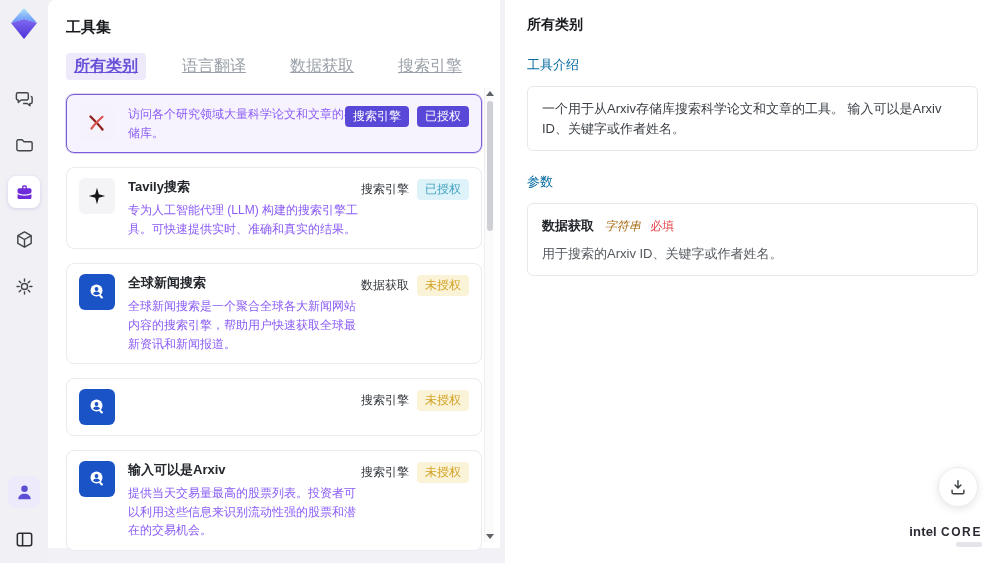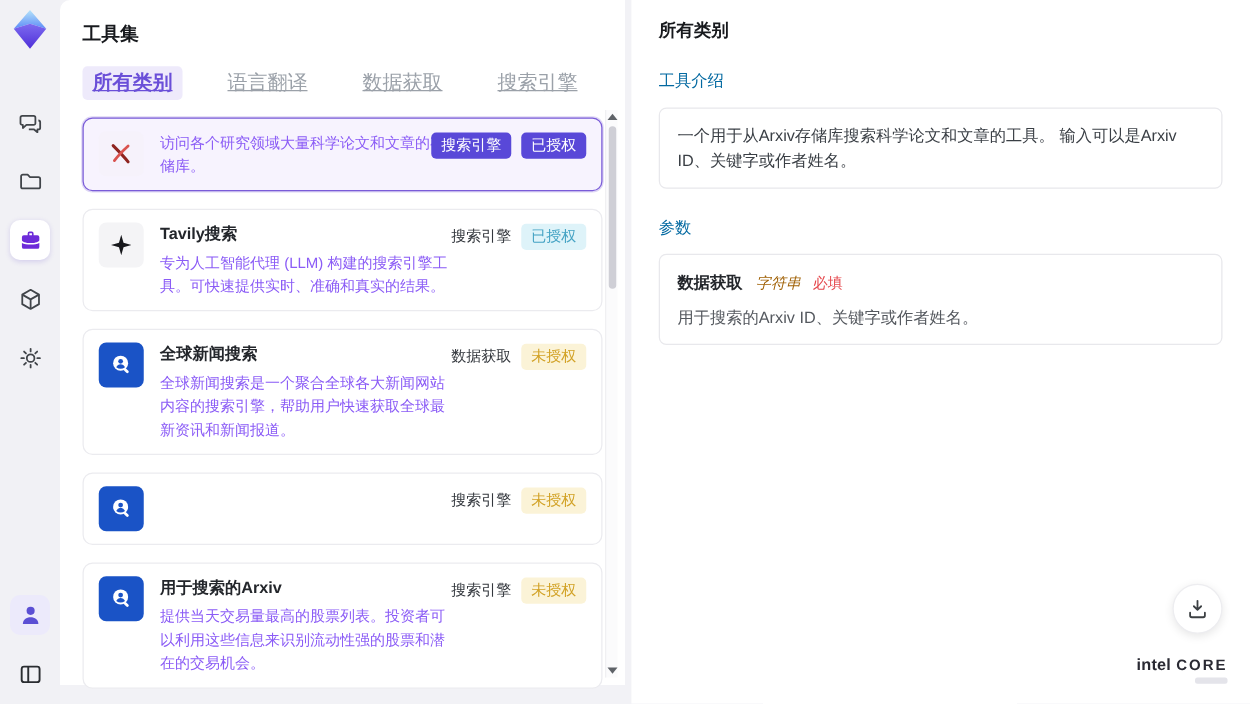--- a/index.html
+++ b/index.html
@@ -266,21 +266,21 @@
     <div class="card">
       <div class="ticon blue">
         <svg viewBox="0 0 22 22" width="22" height="22">
           <circle cx="10.5" cy="9.5" r="6" fill="#ffffff"></circle>
           <circle cx="10.5" cy="8" r="1.9" fill="#1a53c6"></circle>
           <path d="M7 12.8 c.7-1.6 2-2.4 3.5-2.4 s2.8.8 3.5 2.4 a6 6 0 0 1 -7 0 z" fill="#1a53c6"></path>
           <rect x="14.2" y="13.2" width="4.6" height="2.2" rx="1.1" transform="rotate(45 14.2 13.2)" fill="#ffffff"></rect>
         </svg>
       </div>
       <div class="card-text">
-        <div class="card-title">用于搜索的Arxiv</div>
+        <div class="card-title">输入可以是Arxiv</div>
         <div class="card-desc">提供当天交易量最高的股票列表。投资者可以利用这些信息来识别流动性强的股票和潜在的交易机会。</div>
       </div>
       <div class="card-right">
         <span class="cat-plain">搜索引擎</span>
         <span class="badge yellow">未授权</span>
       </div>
     </div>
 
   </div>
 

